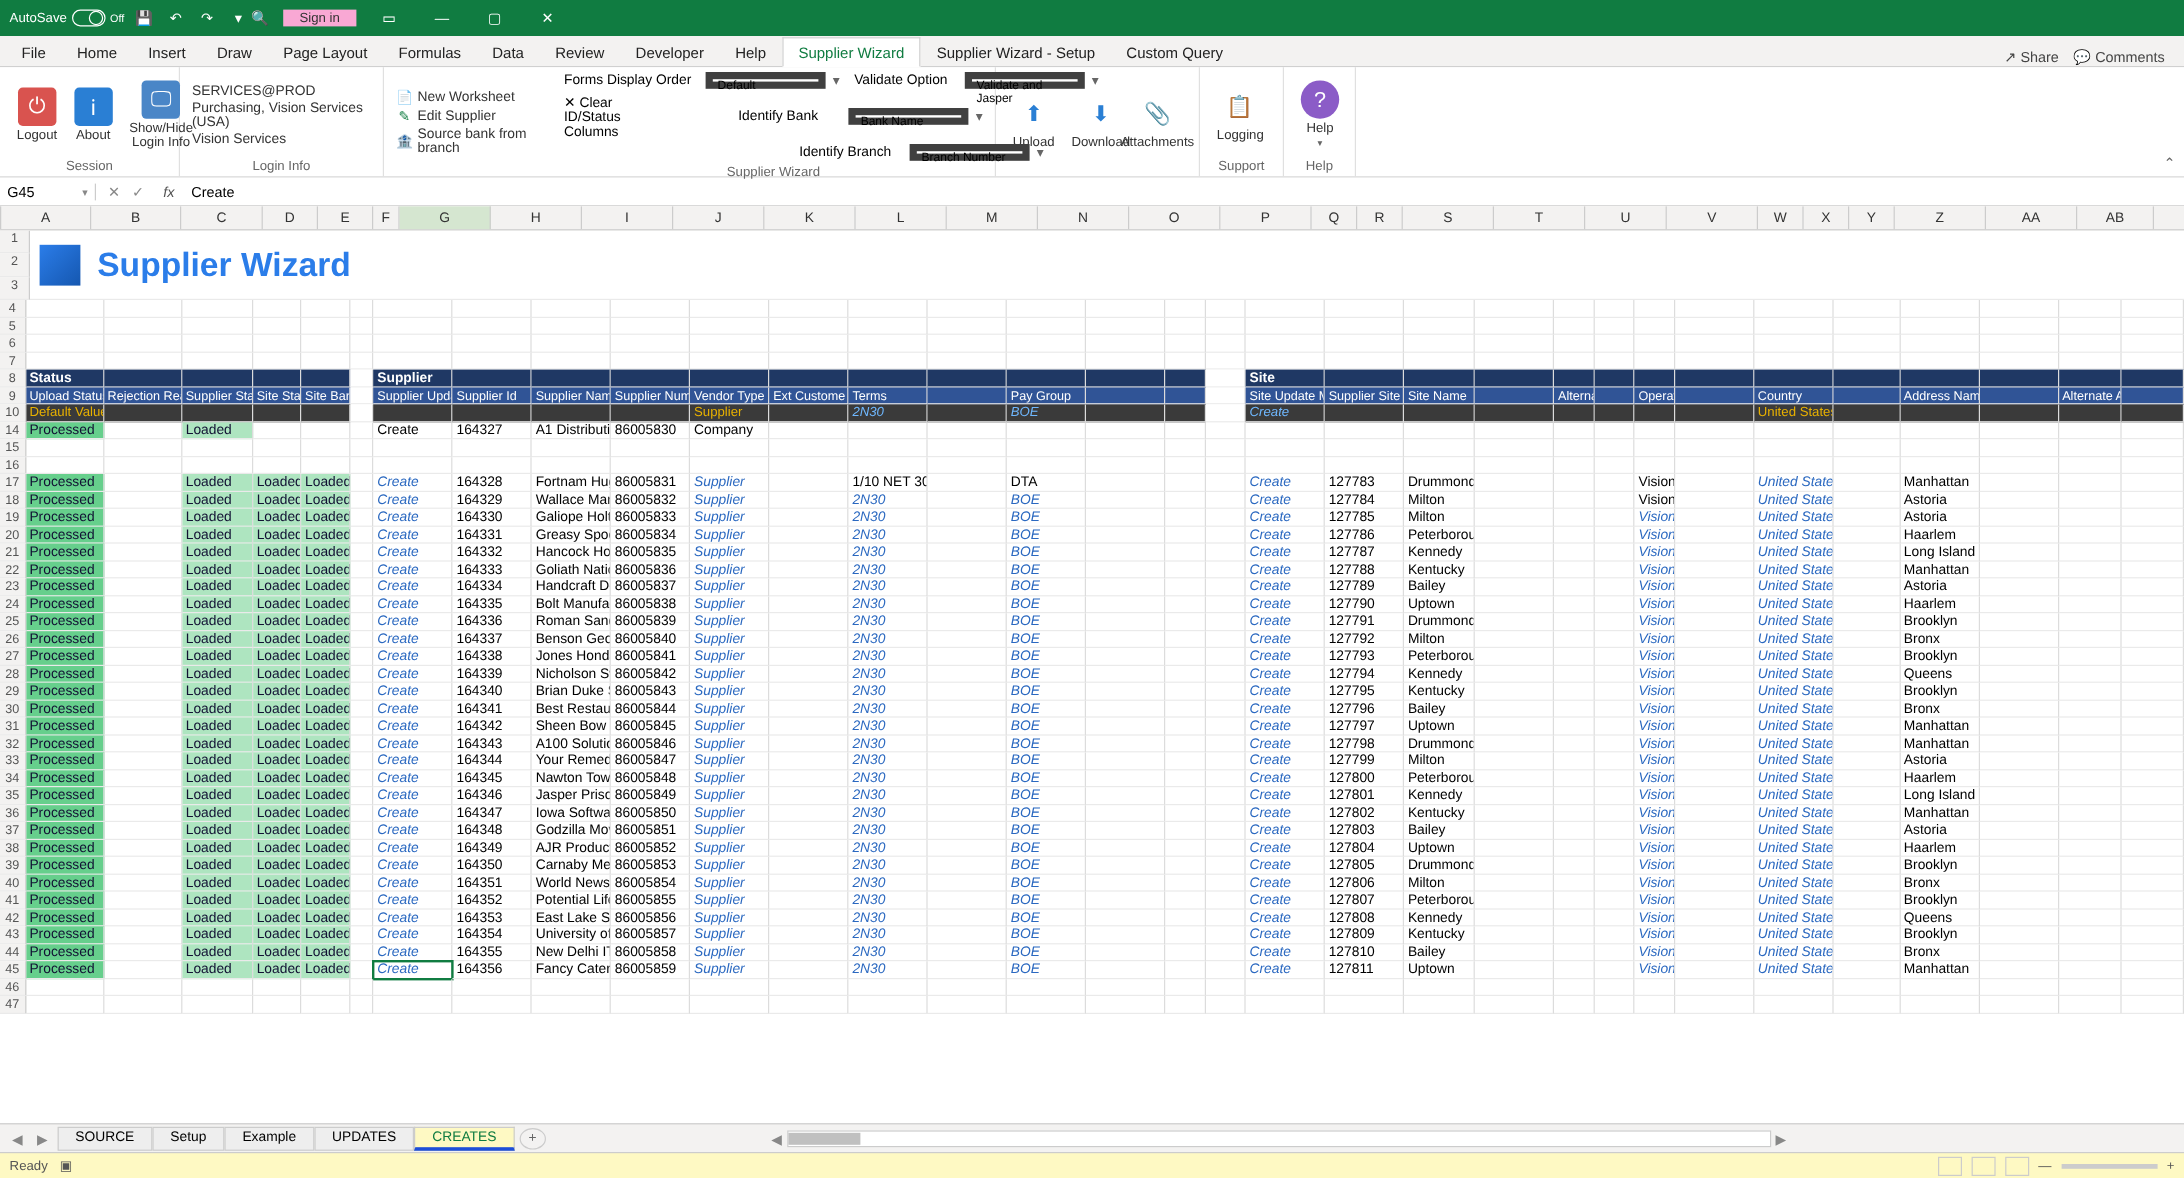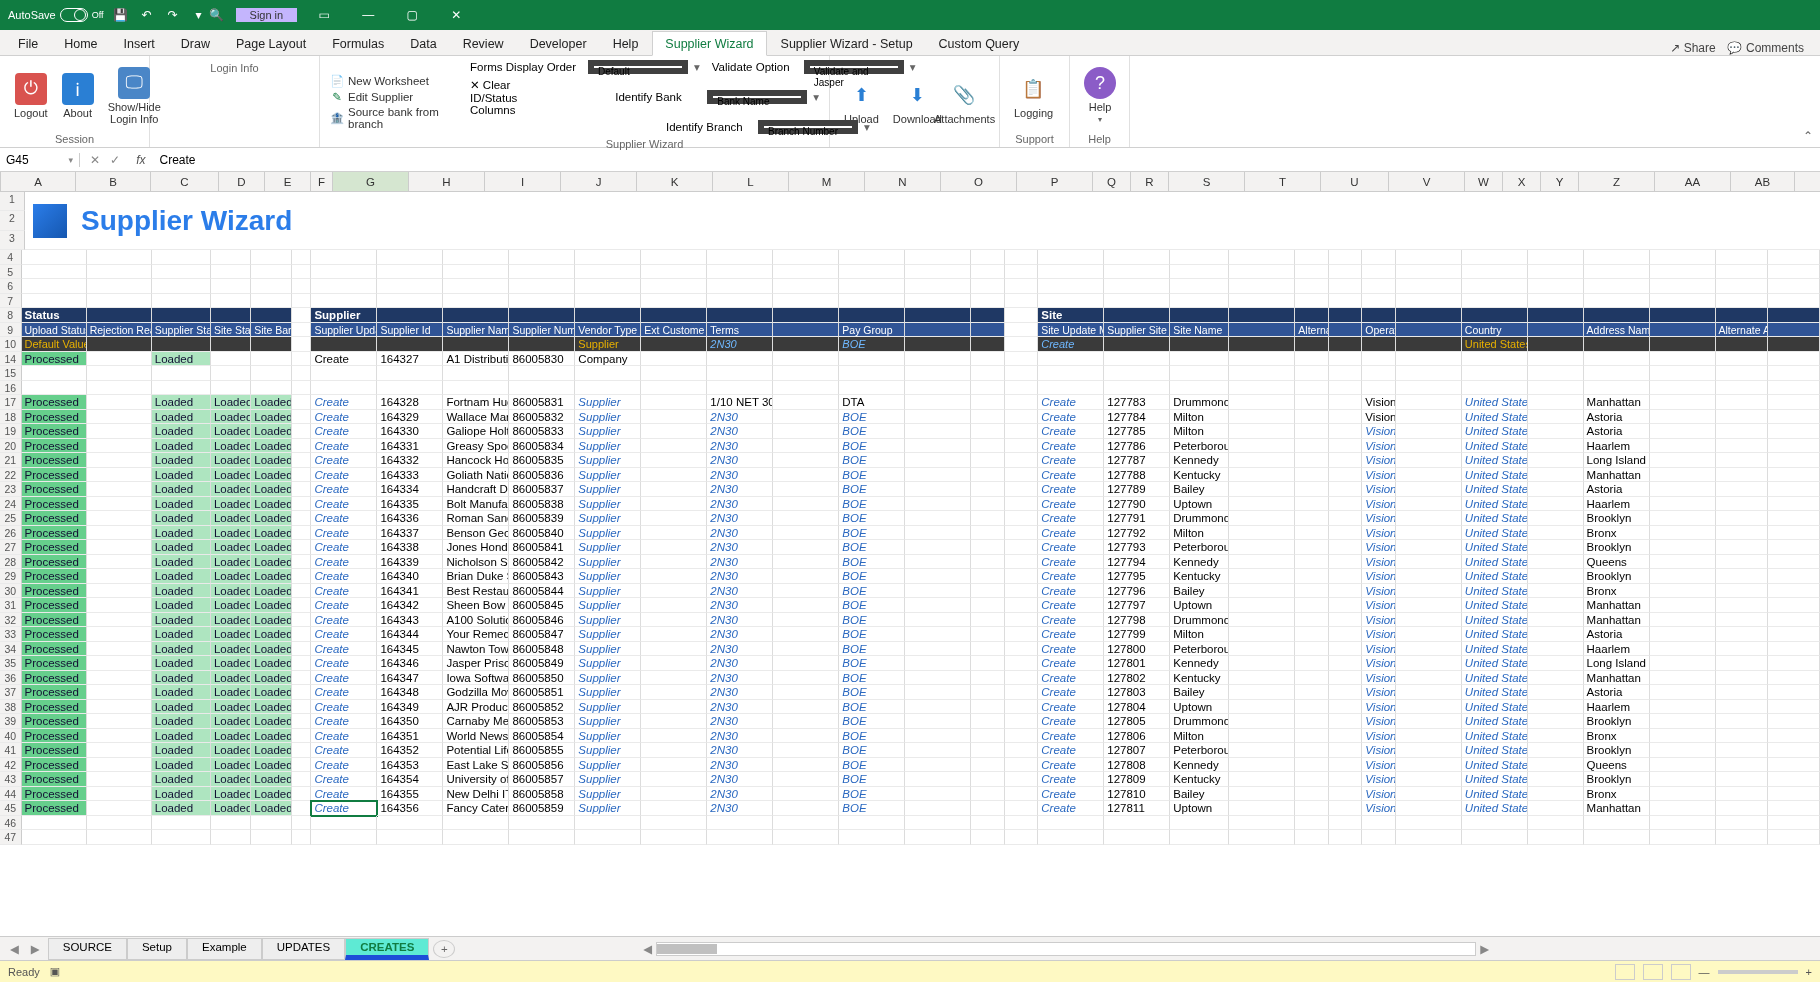--- a/index.html
+++ b/index.html
@@ -6,21 +6,21 @@
 body { background: #f0f0f0; width: 1820px; height: 982px; overflow: hidden; font-size: 12px; }
 
 
 .titlebar { height: 30px; background: #107c41; display: flex; align-items: center; color: #fff; padding: 0 8px; }
 .titlebar .left { display: flex; align-items: center; gap: 8px; }
 .titlebar .autosave { display: flex; align-items: center; gap: 4px; font-size: 11px; }
 .titlebar .toggle { width: 28px; height: 14px; border: 1px solid #fff; border-radius: 7px; position: relative; }
 .titlebar .toggle::after { content:""; position:absolute; right:1px; top:0; width:10px; height:10px; border:1px solid #fff; border-radius:50%; }
 .titlebar .center { flex: 1; text-align: center; font-size: 13px; }
 .titlebar .right { display: flex; align-items: center; gap: 10px; }
-.titlebar .signin { background:#c4b5fd; color:#333; padding:1px 14px; font-size:11px; }
+.titlebar .signin { background:#f9a8d4; color:#333; padding:1px 14px; font-size:11px; }
 .titlebar .winbtn { width:34px; text-align:center; color:#fff; font-size:12px; }
 .titlebar .qicon { width:18px; text-align:center; }
 
 
 .ribbontabs { height: 26px; background: #f3f2f1; display: flex; align-items: flex-end; padding: 0 6px; gap: 2px; border-bottom:1px solid #d0d0d0;}
 .ribbontabs .tab { padding: 5px 12px 4px; font-size: 12.5px; color: #222; cursor:pointer; }
 .ribbontabs .tab.active { background: #fff; border: 1px solid #d0d0d0; border-bottom: 1px solid #fff; position:relative; top:1px; color:#107c41;}
 .ribbontabs .right { margin-left: auto; display:flex; gap:12px; color:#444; padding-right:10px; }
 .ribbontabs .right span { cursor:pointer; }
 
@@ -68,21 +68,21 @@
 .blueit { color:#2a68c0; font-style:italic; }
 .titlearea { display:flex; align-items:center; gap:14px; padding:4px 8px;}
 .logo { width:34px; height:34px; background:linear-gradient(135deg,#2b7de9,#1557b0); }
 .titletxt { color:#2b7de9; font-size:28px; font-weight:600;}
 .selected-cell { outline:2px solid #107c41; outline-offset:-1px; background:#fff;}
 
 
 .sheetbar { height:24px; background:#f3f2f1; border-top:1px solid #ccc; display:flex; align-items:center; font-size:11.5px; padding:0 6px; gap:4px;}
 .sheetbar .nav { color:#888; padding:0 4px; cursor:pointer;}
 .sheetbar .stab { padding:2px 14px; background:#eee; border:1px solid #ccc; cursor:pointer;}
-.sheetbar .stab.active { background:#5eead4; border-bottom:5px solid #1d4ed8; font-weight:700; color:#107c41;}
+.sheetbar .stab.active { background:#fef9c3; border-bottom:3px solid #1d4ed8; font-weight:400; color:#107c41;}
 .sheetbar .add { width:22px; height:18px; border:1px solid #ccc; border-radius:50%; text-align:center; line-height:16px; color:#666; cursor:pointer;}
 .sheetbar .hscroll { flex:1; display:flex; align-items:center; justify-content:flex-start; padding-left:180px;}
 .sheetbar .hscroll .track { flex:1; height:14px; border:1px solid #ccc; background:#fff; max-width:820px; display:flex; align-items:center;}
 .sheetbar .hscroll .thumb { width:60px; height:10px; background:#c0c0c0;}
 
 
 .statusbar { height:22px; background:#fef9c3; border-top:1px solid #ccc; display:flex; align-items:center; font-size:11px; color:#555; padding:0 8px;}
 .statusbar .right { margin-left:auto; display:flex; gap:8px; align-items:center;}
 .statusbar .vbtn { width:20px; height:16px; border:1px solid #ccc; }
 
@@ -147,20 +147,27 @@
         </div>
       <div class="bigbtn">
           <div class="ic" style="background:#4a86c7;color:#fff">🖵</div>
           <span style="white-space:pre-line;text-align:center">Show/Hide
 Login Info</span>
         </div>
     </div>
     <div class="label">Session</div>
   </div>
   <div class="rgroup" style="width:170px">
+    <div class="body">
+        <div class="vlist">
+      <div>SERVICES@PROD</div>
+      <div>Purchasing, Vision Services (USA)</div>
+      <div>Vision Services</div>
+    </div>
+      </div>
     <div class="label">Login Info</div>
   </div>
   <div class="rgroup" style="width:140px;border-right:none">
     <div class="body">
         <div class="vlist">
       <div class="line">
             <span class="ico">📄</span>
             <span>New Worksheet</span>
           </div>
       <div class="line">

